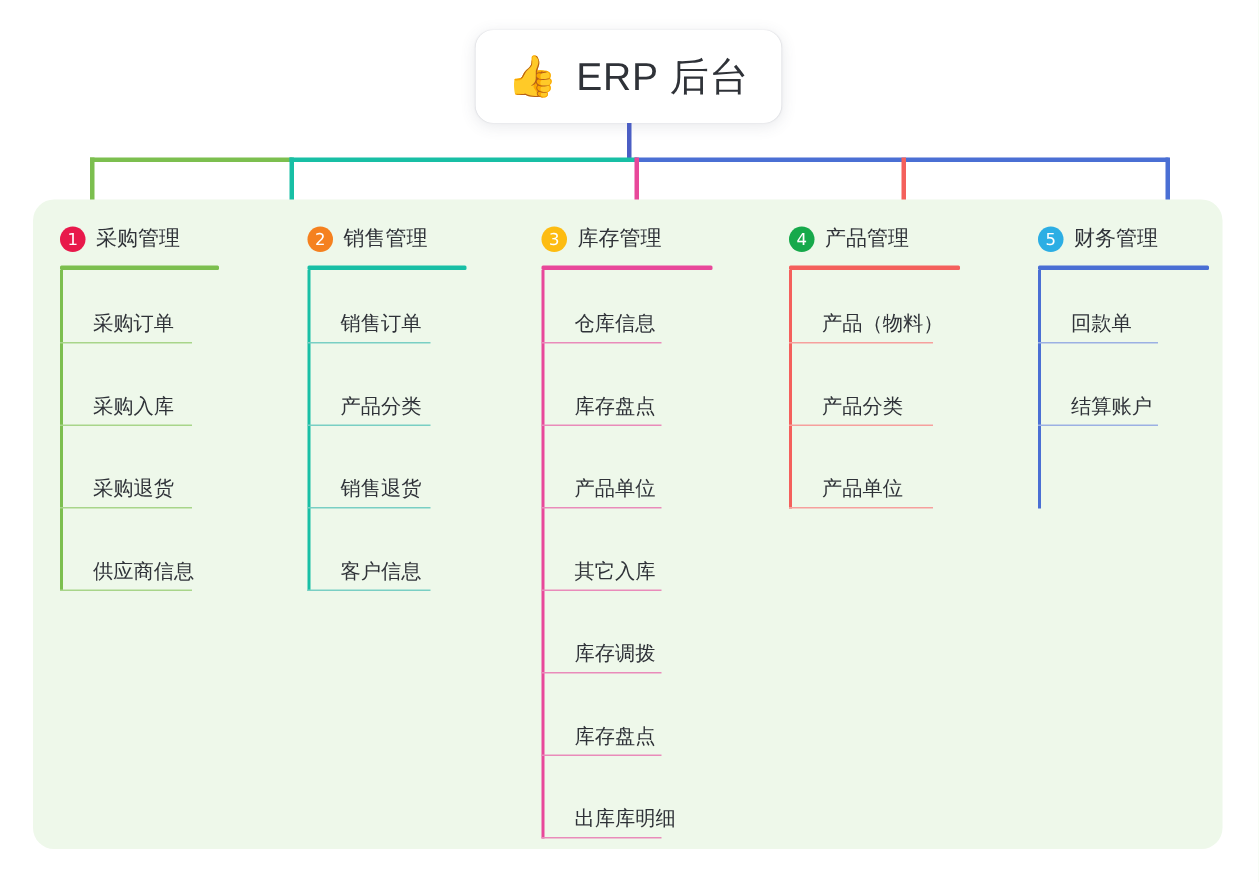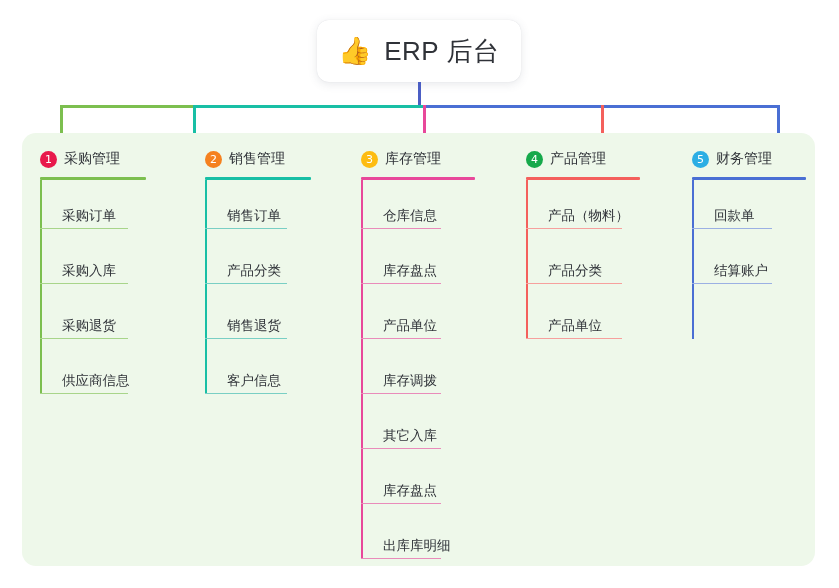--- a/index.html
+++ b/index.html
@@ -143,25 +143,25 @@
           </div>
           <div class="leaf">
             <span class="leaf-label">库存盘点</span>
             <div class="leaf-rule" style="width: 80px; background: rgb(233, 139, 186);"></div>
           </div>
           <div class="leaf">
             <span class="leaf-label">产品单位</span>
             <div class="leaf-rule" style="width: 80px; background: rgb(233, 139, 186);"></div>
           </div>
           <div class="leaf">
+            <span class="leaf-label">其它入库</span>
+            <div class="leaf-rule" style="width: 80px; background: rgb(233, 139, 186);"></div>
+          </div>
+          <div class="leaf">
             <span class="leaf-label">库存调拨</span>
-            <div class="leaf-rule" style="width: 80px; background: rgb(233, 139, 186);"></div>
-          </div>
-          <div class="leaf">
-            <span class="leaf-label">其它入库</span>
             <div class="leaf-rule" style="width: 80px; background: rgb(233, 139, 186);"></div>
           </div>
           <div class="leaf">
             <span class="leaf-label">库存盘点</span>
             <div class="leaf-rule" style="width: 80px; background: rgb(233, 139, 186);"></div>
           </div>
           <div class="leaf">
             <span class="leaf-label">出库库明细</span>
             <div class="leaf-rule" style="width: 80px; background: rgb(233, 139, 186);"></div>
           </div>

